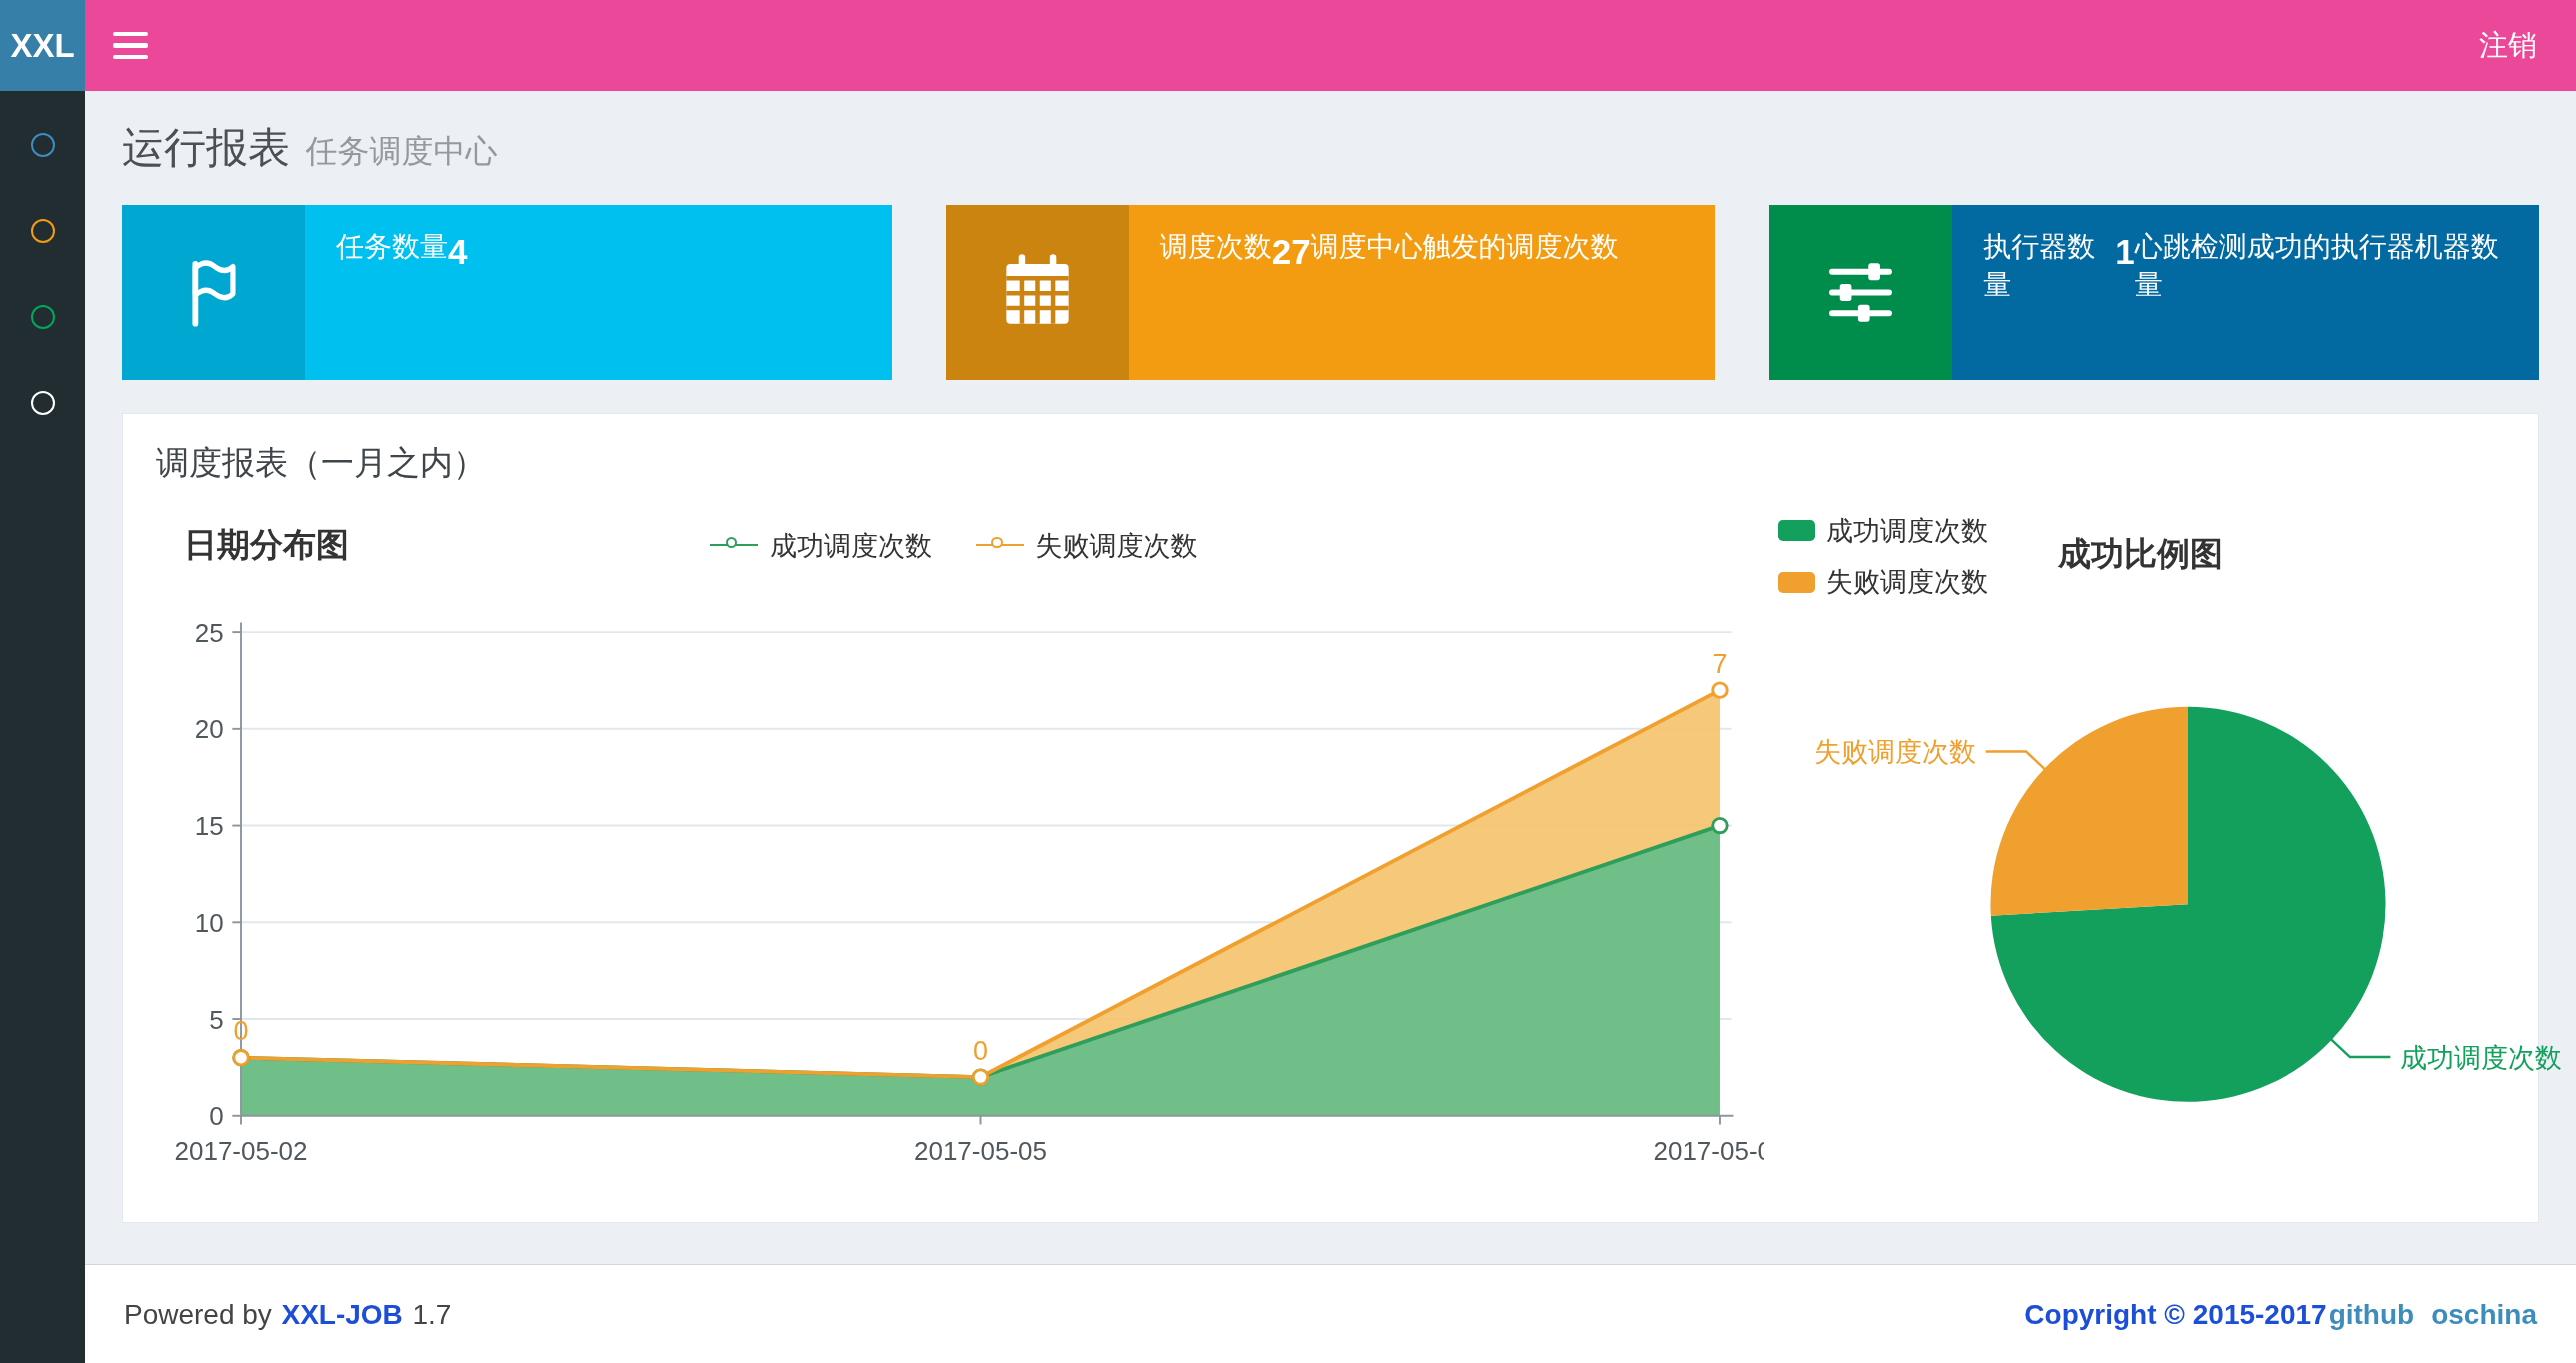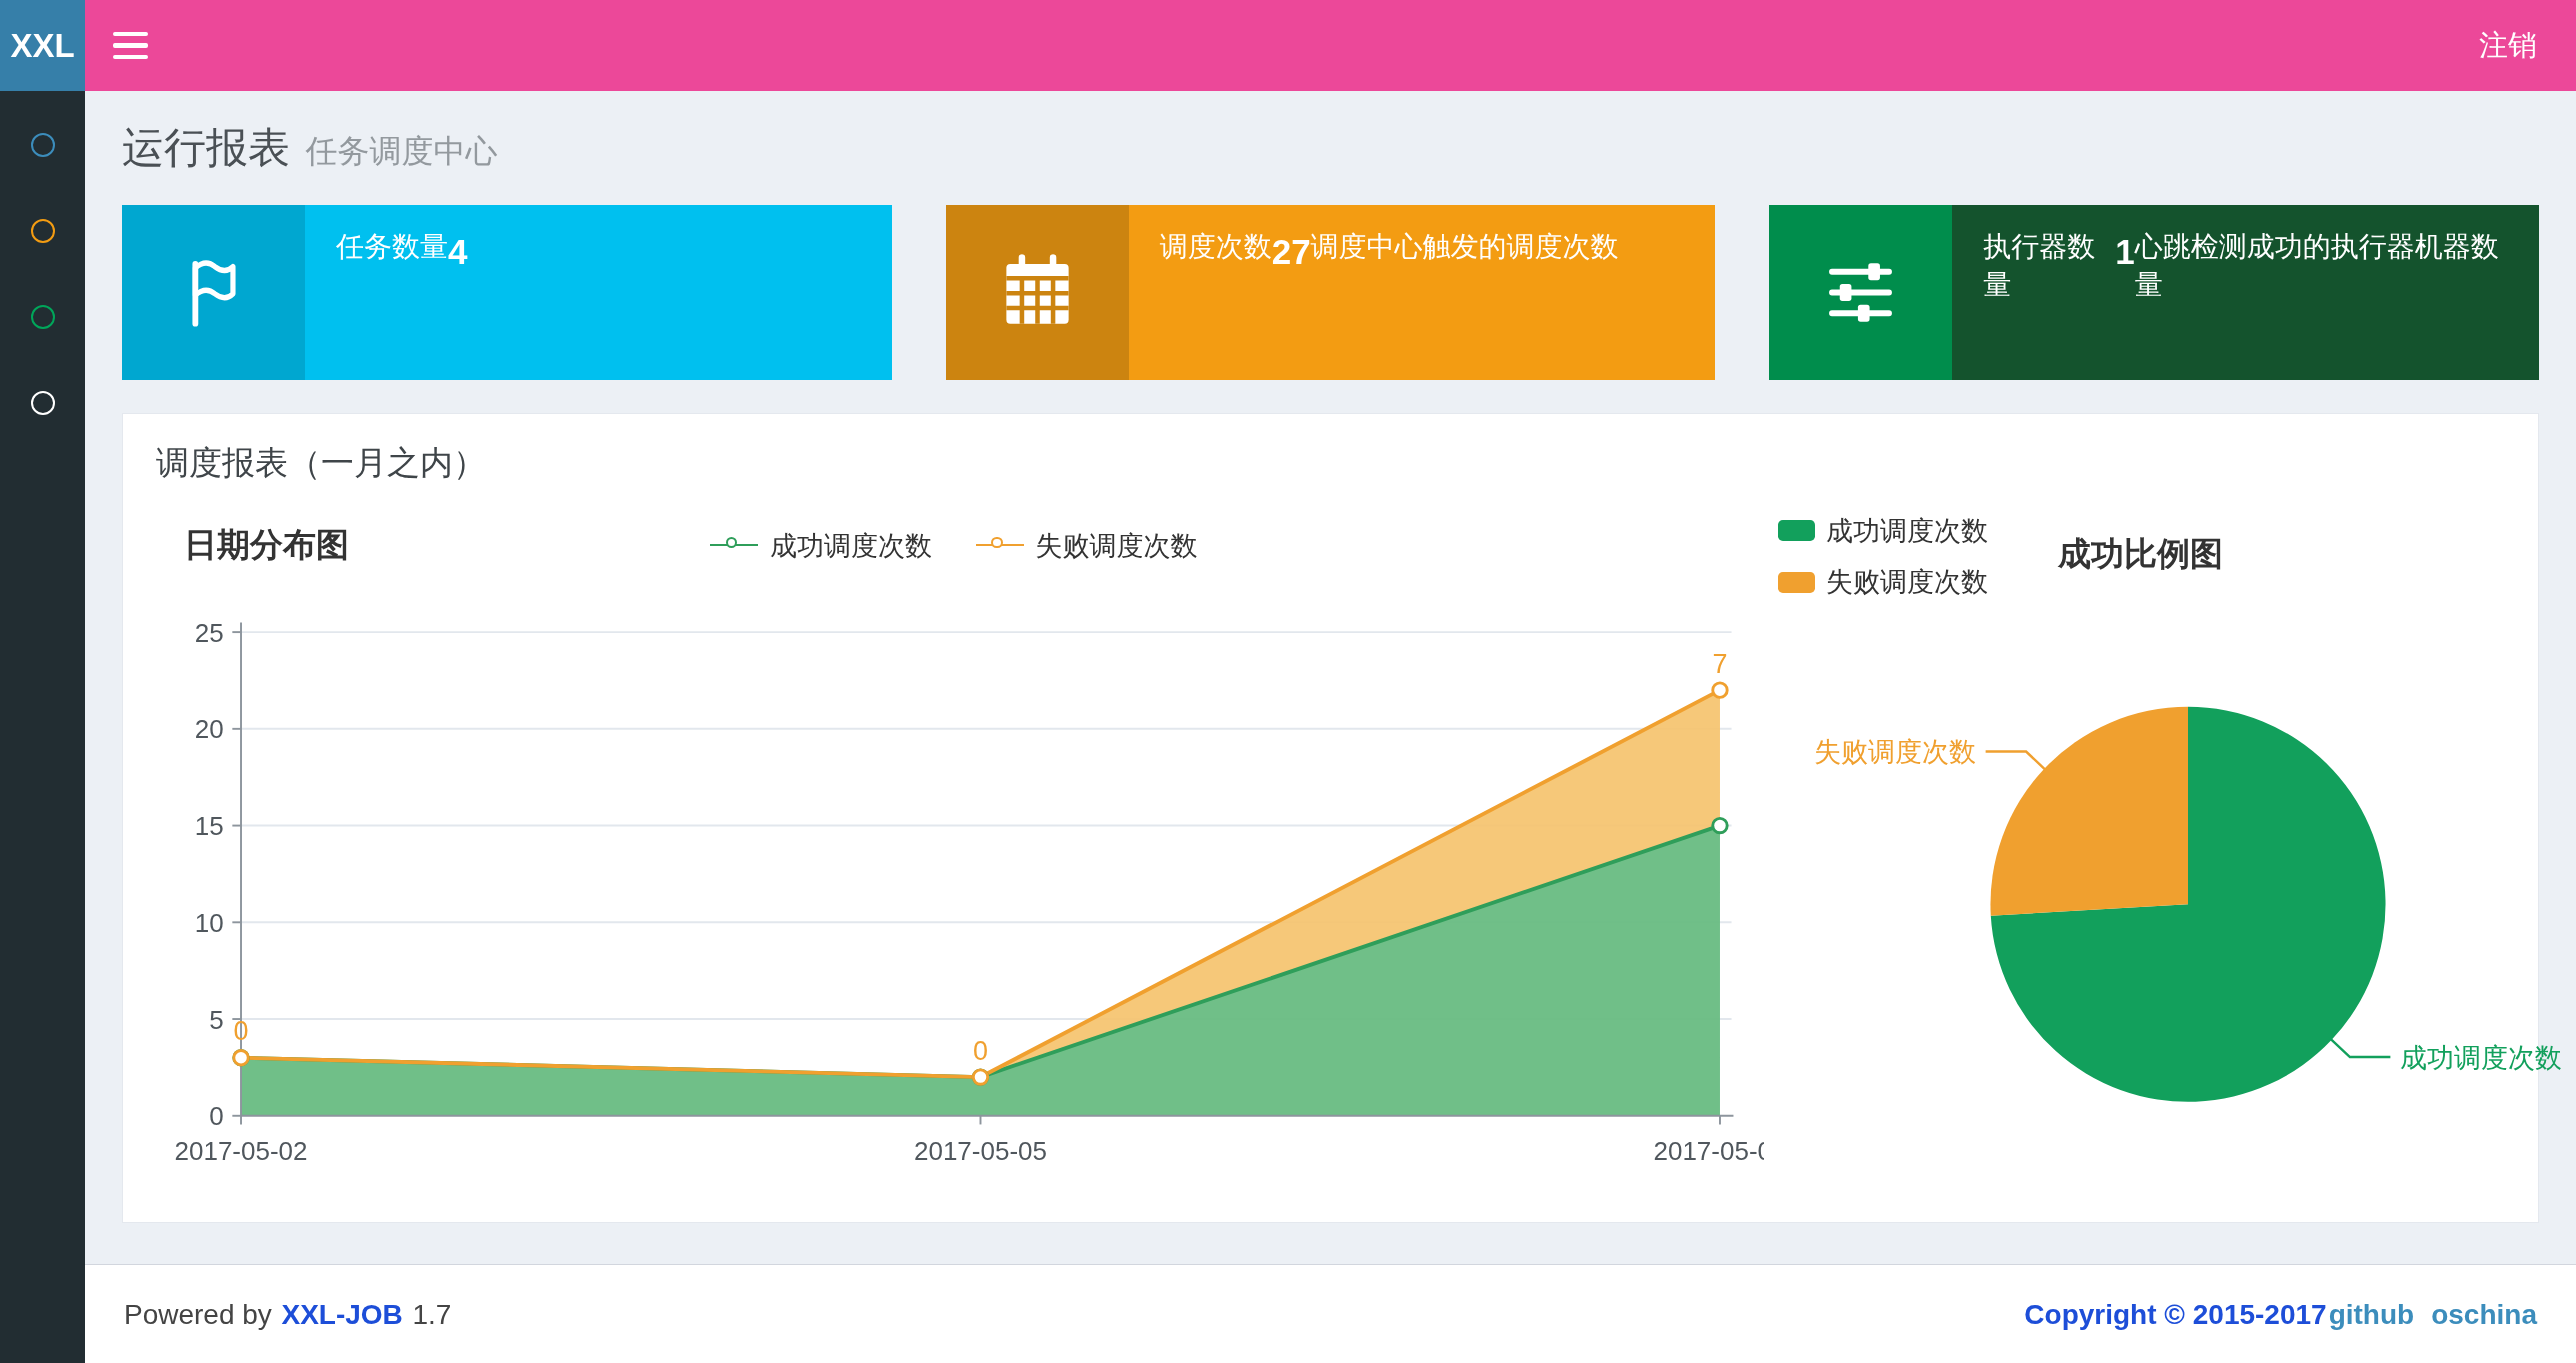--- a/index.html
+++ b/index.html
@@ -131,21 +131,21 @@
           </svg>
         </div>
         <div class="box-content">
           <span class="box-label">调度次数</span>
           <span class="box-value">27</span>
           <span class="box-divider"></span>
           <span class="box-desc">调度中心触发的调度次数</span>
         </div>
       </div>
 
-      <div class="info-box" style="background: #14532d;">
+      <div class="info-box" style="background: #0369a1;">
         <div class="icon-area" style="background: rgb(0, 141, 76); color: rgb(0, 141, 76);">
           <svg width="83" height="83" viewBox="0 0 64 64">
             <g stroke="#fff" stroke-width="4.5" stroke-linecap="round" fill="none">
               <path d="M10 16 h44 M10 32 h44 M10 48 h44"></path>
             </g>
             <rect x="38" y="9.5" width="9" height="13" rx="2" fill="#fff"></rect>
             <rect x="16" y="25.5" width="9" height="13" rx="2" fill="#fff"></rect>
             <rect x="30" y="41.5" width="9" height="13" rx="2" fill="#fff"></rect>
           </svg>
         </div>

